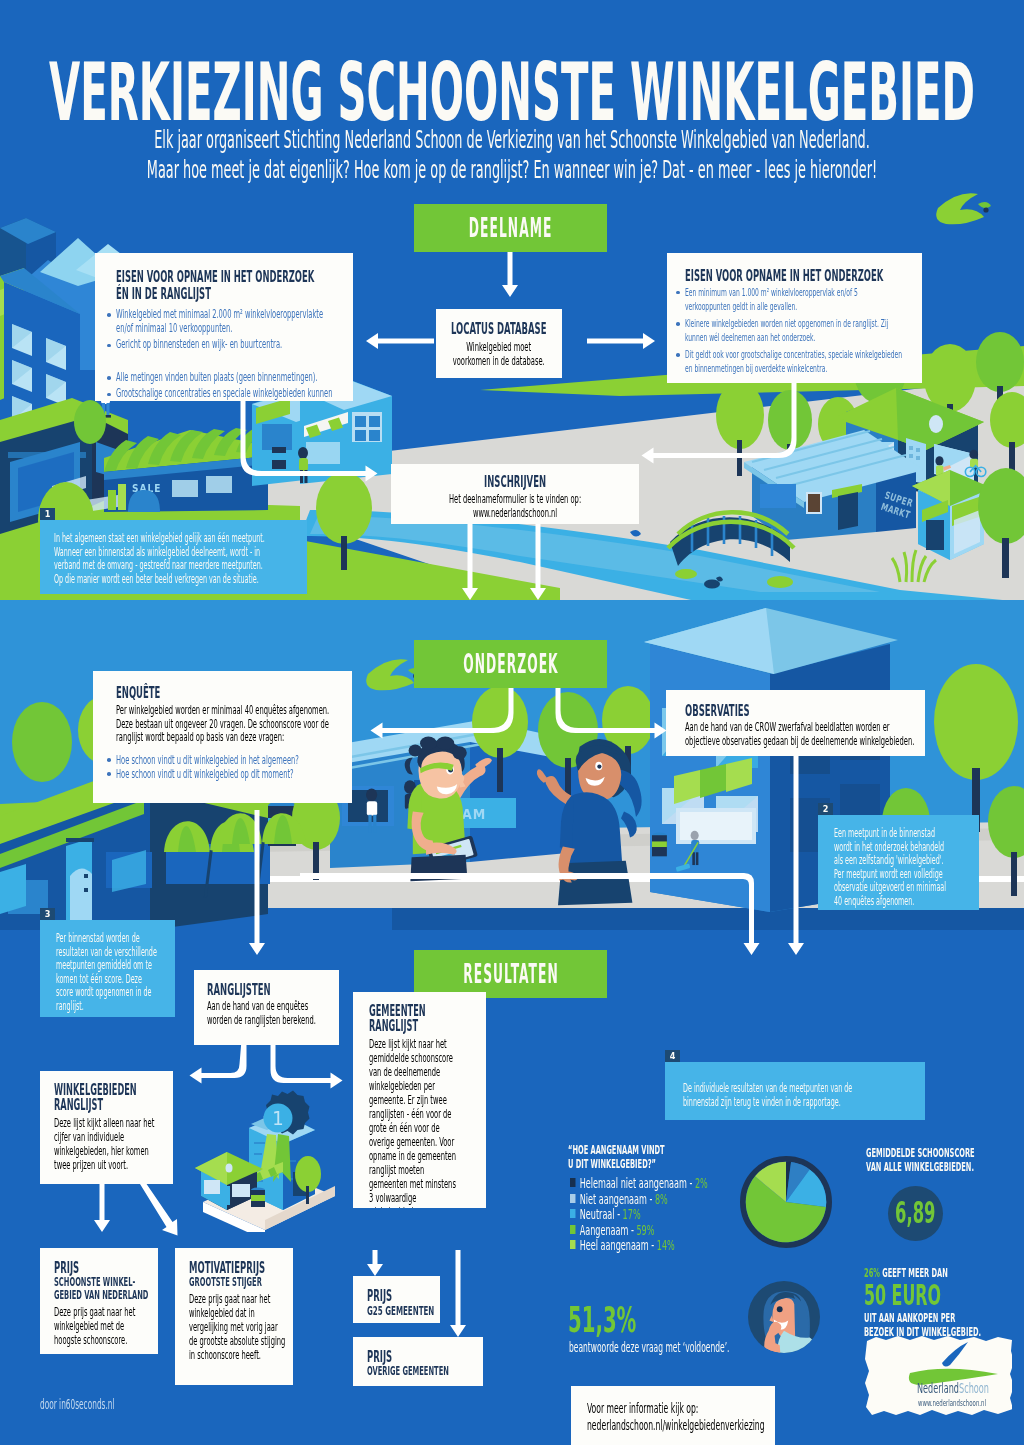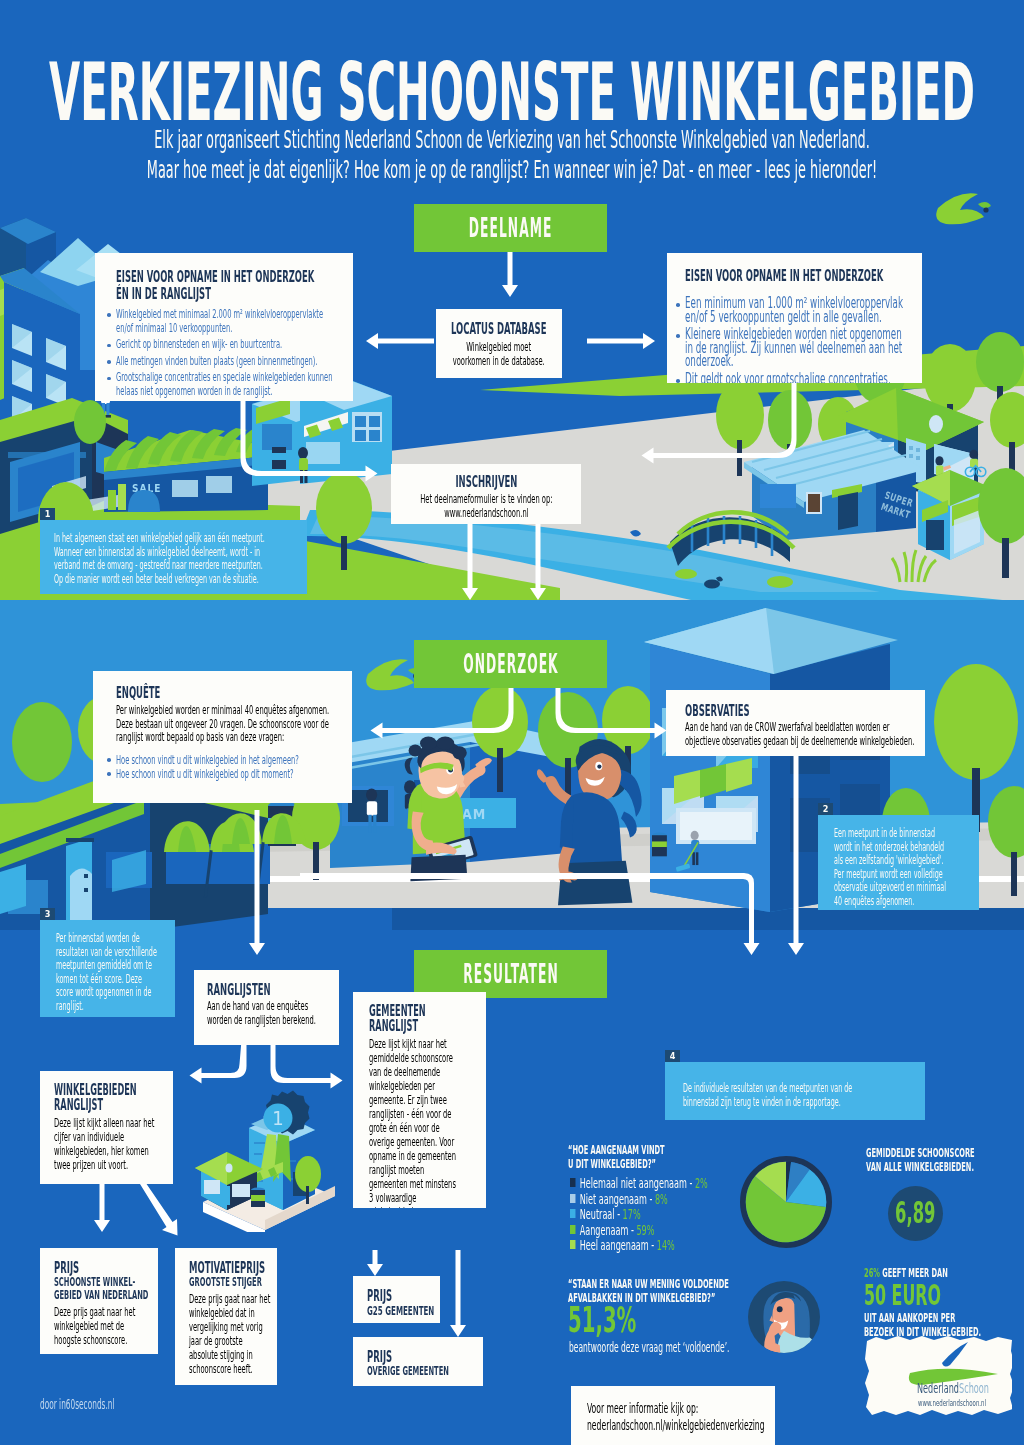--- a/index.html
+++ b/index.html
@@ -621,55 +621,55 @@
     <span class="sq">EISEN VOOR OPNAME IN HET ONDERZOEK</span>
     <span class="sq">ÉN IN DE RANGLIJST</span>
   </div>
   <ul class="bl" style="margin-top:6px;font-size:12.3px;line-height:13.6px">
     <li>
           <span class="sq">Winkelgebied met minimaal 2.000 m² winkelvloeroppervlakte en/of minimaal 10 verkooppunten.</span>
         </li>
     <li style="margin-top:3px">
           <span class="sq">Gericht op binnensteden en wijk- en buurtcentra.</span>
         </li>
-    <li style="margin-top:3px">
+    <li style="margin-top:19px">
           <span class="sq">Alle metingen vinden buiten plaats (geen binnenmetingen).</span>
         </li>
     <li style="margin-top:3px">
           <span class="sq">Grootschalige concentraties en speciale winkelgebieden kunnen helaas niet opgenomen worden in de ranglijst.</span>
         </li>
   </ul>
 </div>
 
 <div class="card" style="left:667px;top:253px;width:255px;height:130px;padding:15px 18px 0 18px">
   <div class="h" style="font-size:15.4px;line-height:17px">
         <span class="sq">EISEN VOOR OPNAME IN HET ONDERZOEK</span>
       </div>
-  <ul class="bl" style="margin-top:11px;font-size:16px;line-height:13.6px">
+  <ul class="bl" style="margin-top:1px;font-size:11px;line-height:13.6px">
     <li>
           <span class="sq">Een minimum van 1.000 m² winkelvloeroppervlak en/of 5 verkooppunten geldt in alle gevallen.</span>
         </li>
     <li style="margin-top:4px">
           <span class="sq">Kleinere winkelgebieden worden niet opgenomen in de ranglijst. Zij kunnen wél deelnemen aan het onderzoek.</span>
         </li>
     <li style="margin-top:4px">
           <span class="sq">Dit geldt ook voor grootschalige concentraties, speciale winkelgebieden en binnenmetingen bij overdekte winkelcentra.</span>
         </li>
   </ul>
 </div>
 
 <div class="card" style="left:436px;top:309px;width:126px;height:69px;padding:13px 6px 0 6px;text-align:center">
   <div class="h" style="font-size:15.5px;line-height:15px">
         <span class="sqc">LOCATUS DATABASE</span>
       </div>
   <div class="b" style="font-size:12.3px;line-height:13.5px;margin-top:4px;white-space:pre-line"><span class="sqc">Winkelgebied moet
 voorkomen in de database.</span></div>
 </div>
 
-<div class="card" style="left:391px;top:464px;width:190px;height:60px;padding:11px 6px 0 6px;text-align:center">
+<div class="card" style="left:391px;top:464px;width:248px;height:60px;padding:11px 6px 0 6px;text-align:center">
   <div class="h" style="font-size:15.5px;line-height:15px">
         <span class="sqc">INSCHRIJVEN</span>
       </div>
   <div class="b" style="font-size:12.3px;line-height:13.5px;margin-top:3px;white-space:pre-line"><span class="sqc">Het deelnameformulier is te vinden op:
 www.nederlandschoon.nl</span></div>
 </div>
 
 <div class="note" style="left:40px;top:520px;width:267px;height:74px;padding:12px 6px 0 14px;font-size:11.7px;line-height:13.6px">
   <span class="tag">1</span>
   <span class="sq" style="width:142.857%">In het algemeen staat een winkelgebied gelijk aan één meetpunt. Wanneer een binnenstad als winkelgebied deelneemt, wordt - in verband met de omvang - gestreefd naar meerdere meetpunten. Op die manier wordt een beter beeld verkregen van de situatie.</span>
@@ -749,21 +749,21 @@
       </div>
   <div class="h" style="font-size:12.3px;line-height:13px">
     <span class="sq">SCHOONSTE WINKEL-</span>
     <span class="sq">GEBIED VAN NEDERLAND</span>
   </div>
   <div class="b" style="font-size:12.3px;line-height:14px;margin-top:3px">
         <span class="sq">Deze prijs gaat naar het winkelgebied met de hoogste schoonscore.</span>
       </div>
 </div>
 
-<div class="card" style="left:175px;top:1248px;width:102px;height:137px;padding:13px 6px 0 14px">
+<div class="card" style="left:175px;top:1248px;width:118px;height:137px;padding:13px 6px 0 14px">
   <div class="h" style="font-size:15.5px;line-height:15px">
         <span class="sq">MOTIVATIEPRIJS</span>
       </div>
   <div class="h" style="font-size:12.3px;line-height:13px">
         <span class="sq">GROOTSTE STIJGER</span>
       </div>
   <div class="b" style="font-size:12.3px;line-height:14px;margin-top:3px">
         <span class="sq">Deze prijs gaat naar het winkelgebied dat in vergelijking met vorig jaar de grootste absolute stijging in schoonscore heeft.</span>
       </div>
 </div>
@@ -812,24 +812,20 @@
   <circle cx="48" cy="48" r="45" fill="none" stroke="#1d3557" stroke-width="6"></circle>
   <g>
         <path d="M48,48 L48.00,6.00 A42,42 0 0 1 53.26,6.33 Z" fill="#17304f"></path>
         <path d="M48,48 L53.26,6.33 A42,42 0 0 1 72.69,14.02 Z" fill="#2e7fc4"></path>
         <path d="M48,48 L72.69,14.02 A42,42 0 0 1 89.67,53.26 Z" fill="#3bb0e5"></path>
         <path d="M48,48 L89.67,53.26 A42,42 0 1 1 15.64,21.23 Z" fill="#72c637"></path>
         <path d="M48,48 L15.64,21.23 A42,42 0 0 1 48.00,6.00 Z" fill="#a5dd4f"></path>
       </g>
 </svg>
 
-<div class="abs" style="left:568px;top:1277px;width:400px;color:#fbfaf5;font-weight:bold;font-size:12.2px;line-height:14.2px;">
-  <span class="sq">“STAAN ER NAAR UW MENING VOLDOENDE</span>
-  <span class="sq">AFVALBAKKEN IN DIT WINKELGEBIED?”</span>
-</div>
 <div class="abs" style="left:568px;top:1302px;width:260px;color:#72c637;font-weight:bold;font-size:36px;line-height:36px;">
       <span class="sq">51,3%</span>
     </div>
 <div class="abs" style="left:569px;top:1339px;width:320px;color:#fbfaf5;font-size:13.8px;line-height:16px">
       <span class="sq">beantwoorde deze vraag met ‘voldoende’.</span>
     </div>
 
 <svg class="abs" style="left:748px;top:1281px" width="72" height="72" viewBox="0 0 84 84">
   <circle cx="42" cy="42" r="42" fill="#1d4a73"></circle>
   <clipPath id="avclip">

